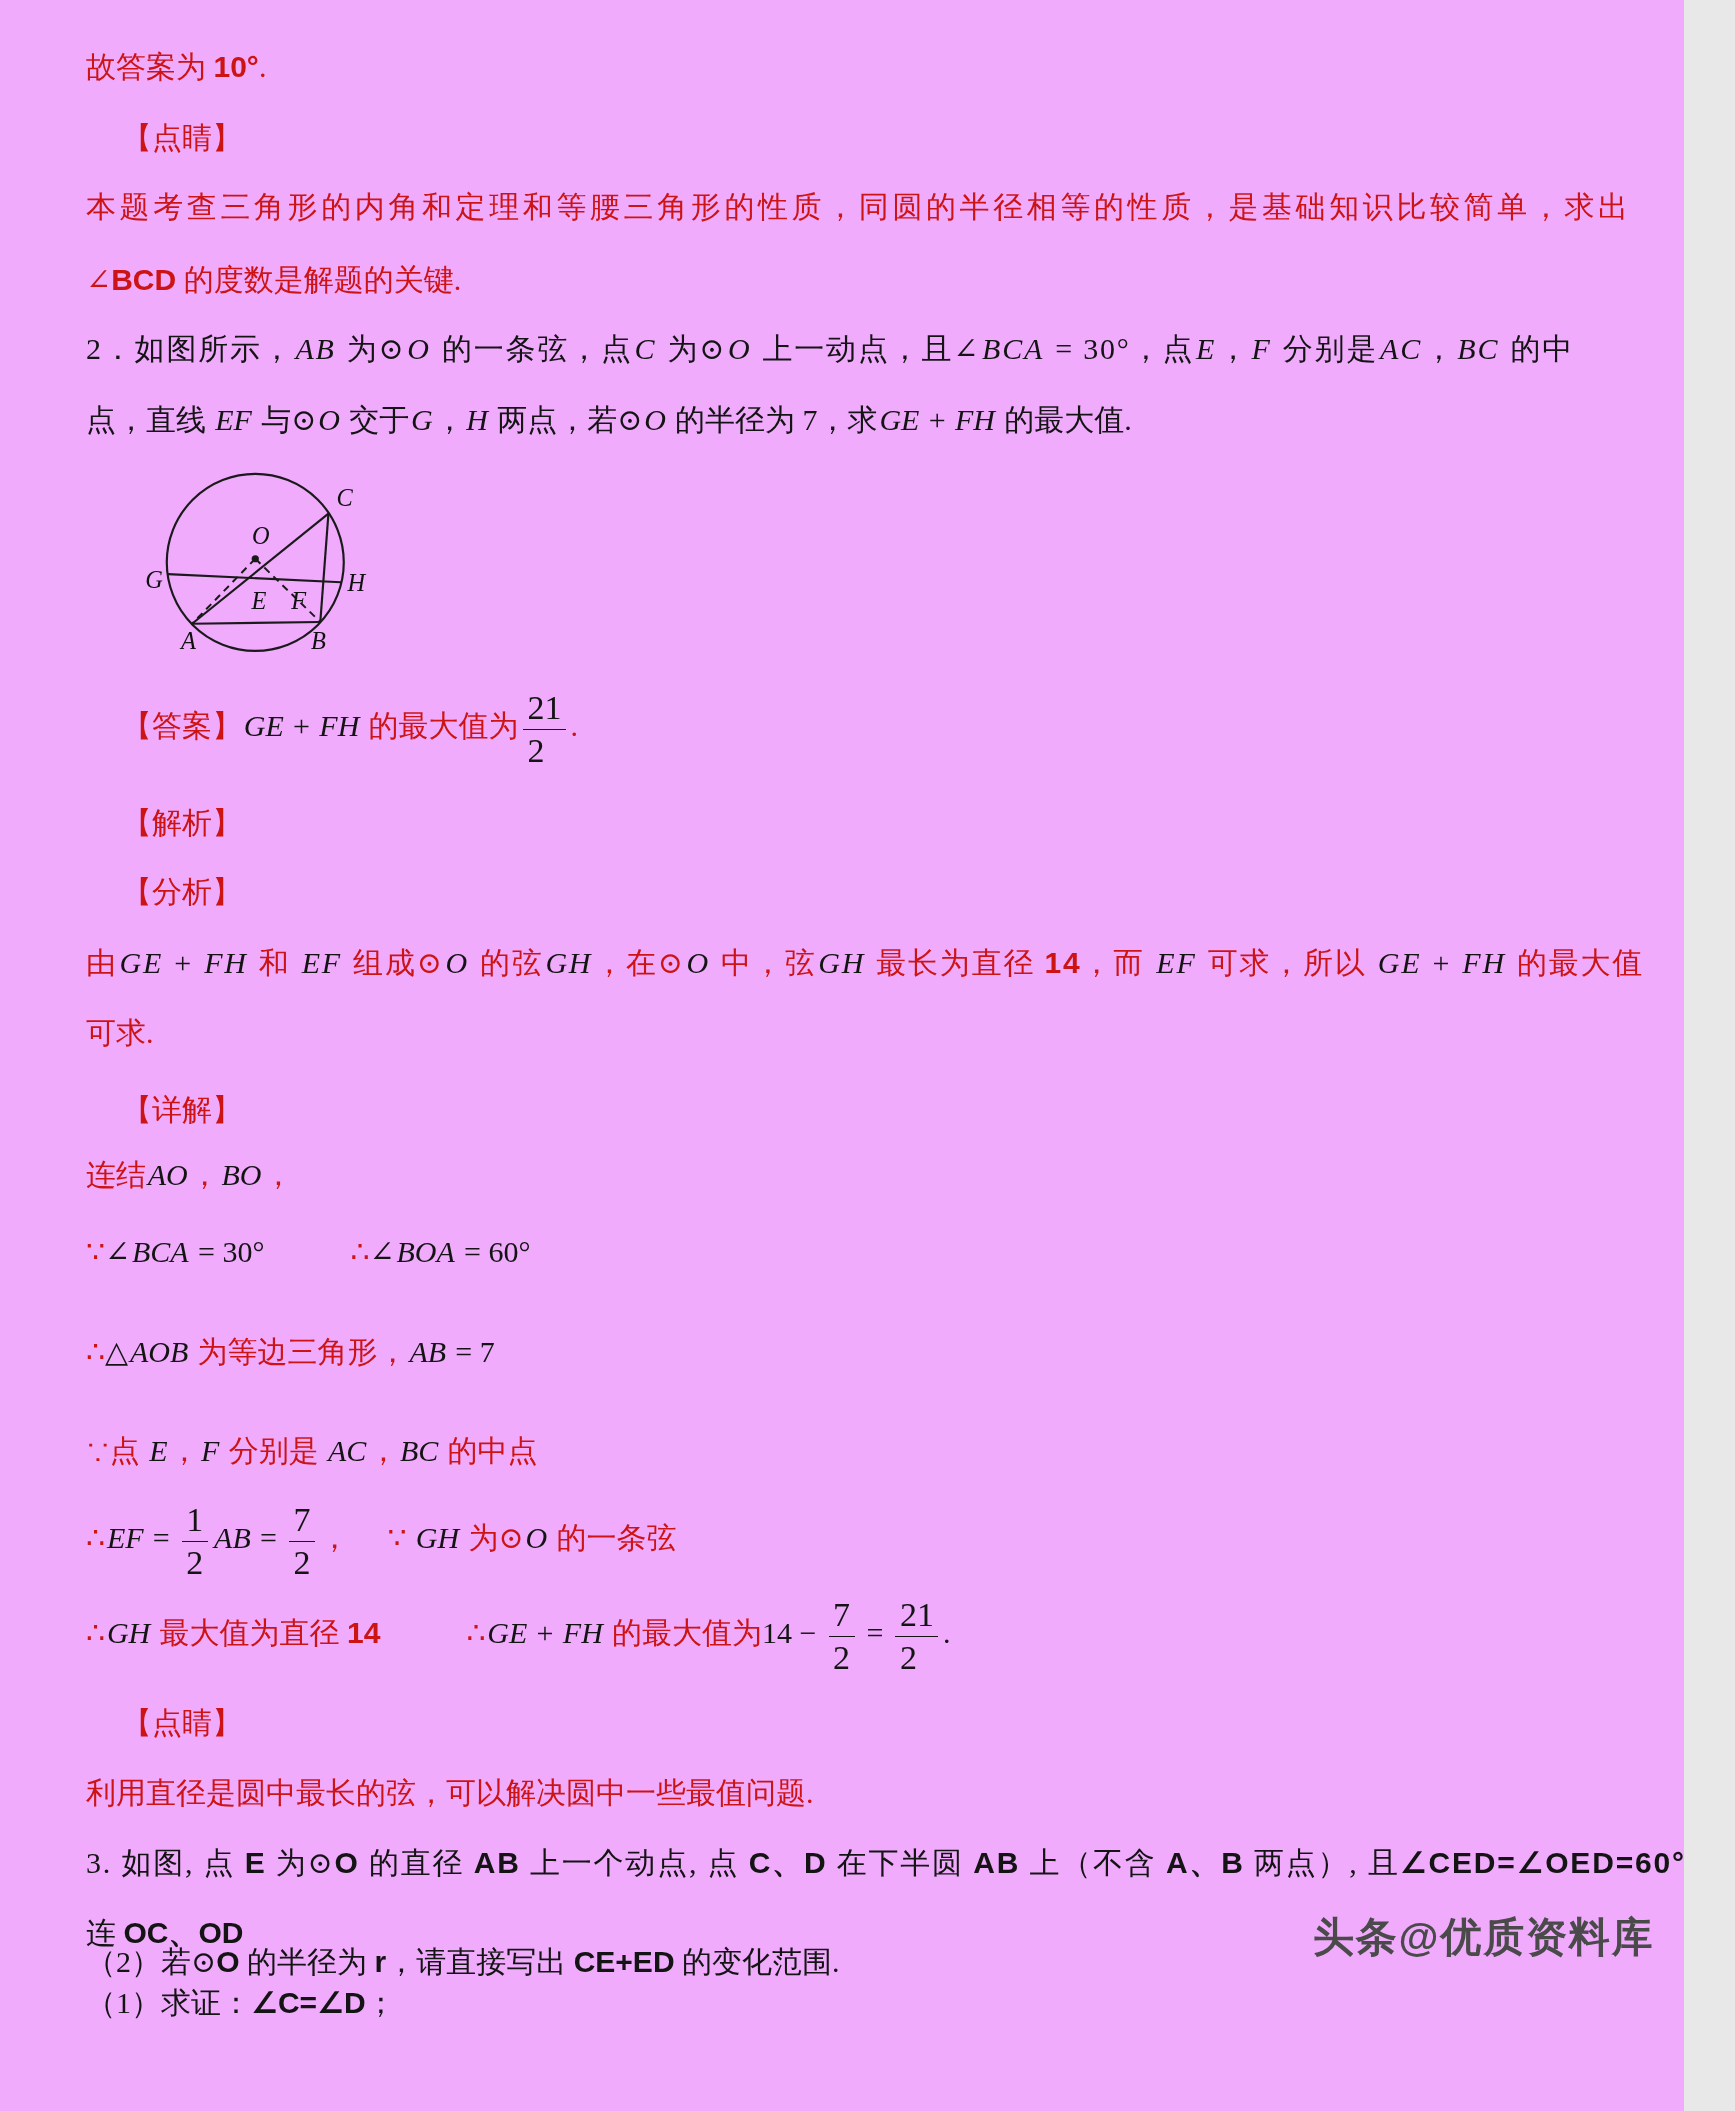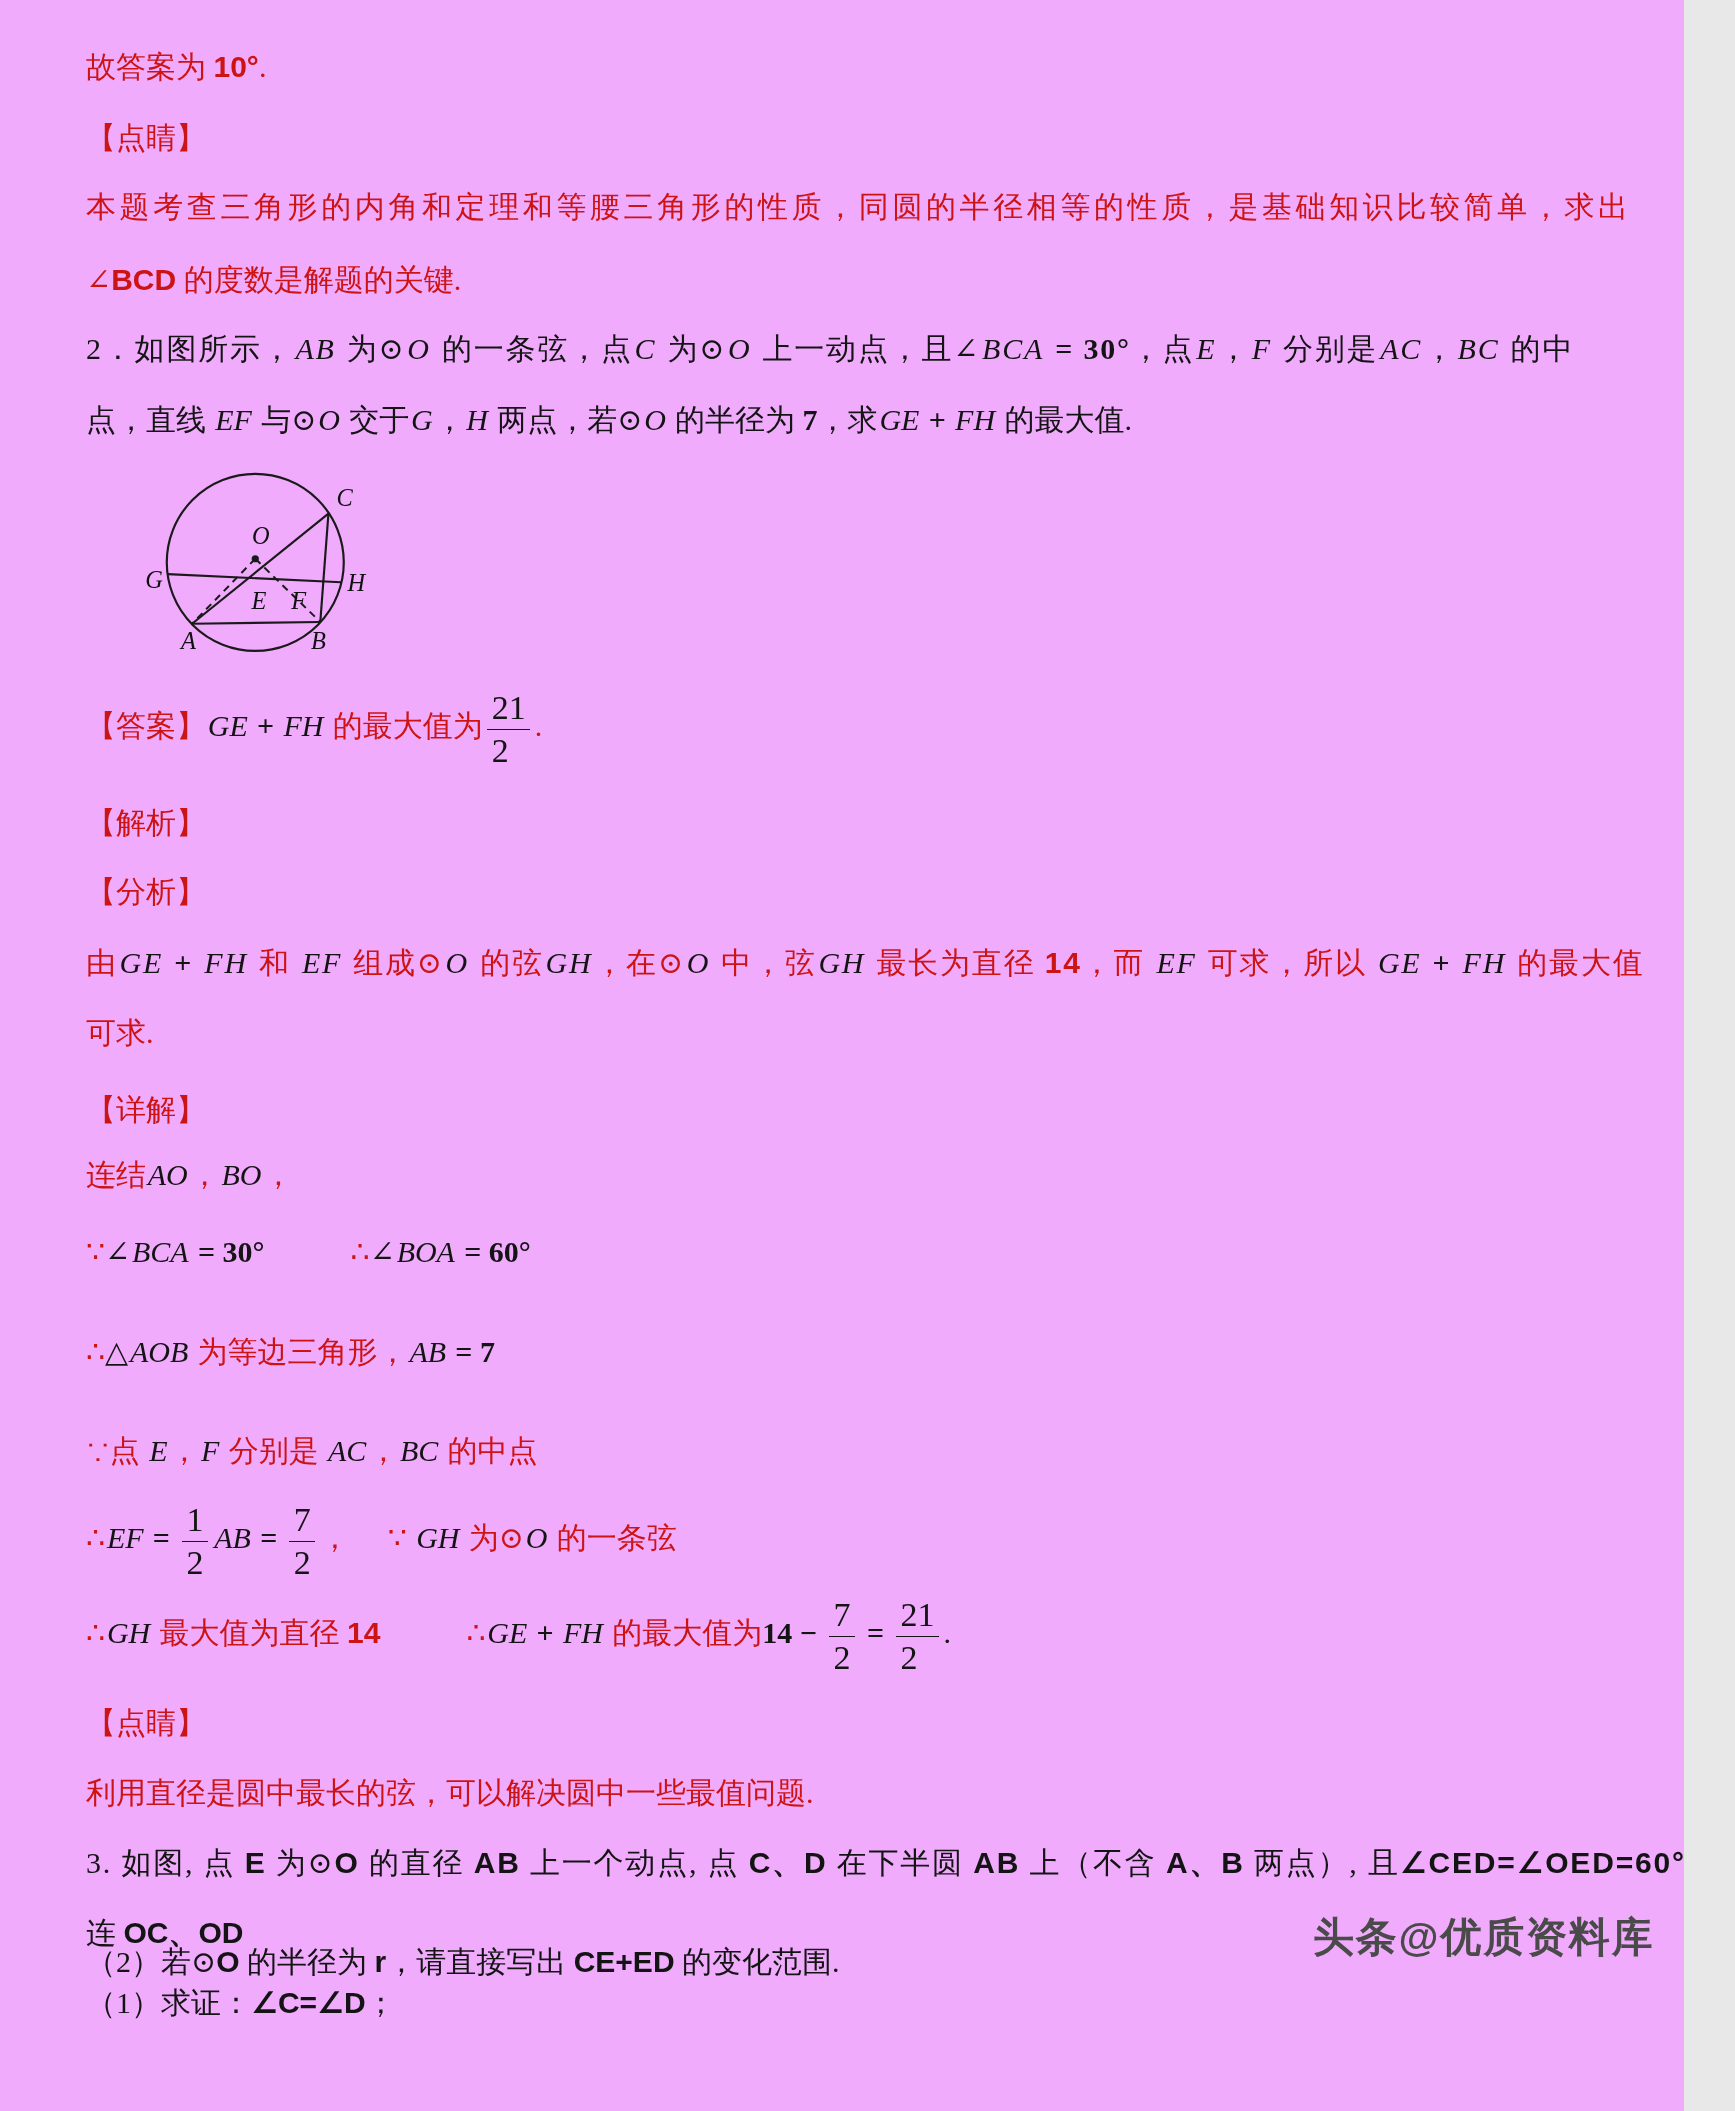--- a/index.html
+++ b/index.html
@@ -1,24 +1,24 @@
 <!DOCTYPE html>
 <html style="font-size:14.5px"><head>
 <meta charset="utf-8">
 <style>
   html,body{margin:0;padding:0;background:#e8e8e8;}
   #page{position:relative;width:1684px;height:2111px;background:#f0abfc;overflow:hidden;
         font-family:"Liberation Serif","DejaVu Serif",serif;font-size:30px;color:#141414;}
   .line{position:absolute;left:86px;width:1574px;margin:0;white-space:nowrap;line-height:1.45;}
   
   .sg-r  {color:#cc1414;}
-  .sg-rh {color:#cc1414;}
+  .sg-rh {color:#cc1414;margin-left:36px;}
   .sg-rn {color:#cc1414;font-family:"Liberation Sans","DejaVu Sans",sans-serif;font-weight:bold;}
   .sg-k  {color:#141414;text-align:right;}
-  .sg-kn {color:#141414;font-weight:bold;}
+  .sg-kn {color:#141414;}
   .sg-kl {color:#141414;font-family:"Liberation Sans","DejaVu Sans",sans-serif;font-weight:bold;}
   .sg-m  {color:#141414;font-style:italic;font-family:"Liberation Serif","DejaVu Serif",serif;padding:0 1.8px;}
   .sg-gap {display:inline-block;width:86px;}
   .sg-gaps{display:inline-block;width:38px;}
   .sg-frac{display:inline-block;vertical-align:middle;color:#141414;
            font-size:34px;line-height:1.15;margin:0 4.5px;font-style:normal;}
   .sg-frac .fr-n{display:block;padding:0 4.5px 1.8px 4.5px;border-bottom:1.8px solid #141414;}
   .sg-frac .fr-d{display:block;padding:0.9px 4.5px 0 4.5px;}
   .js3{letter-spacing:3.6px;}
   .js1{letter-spacing:1.8px;}

